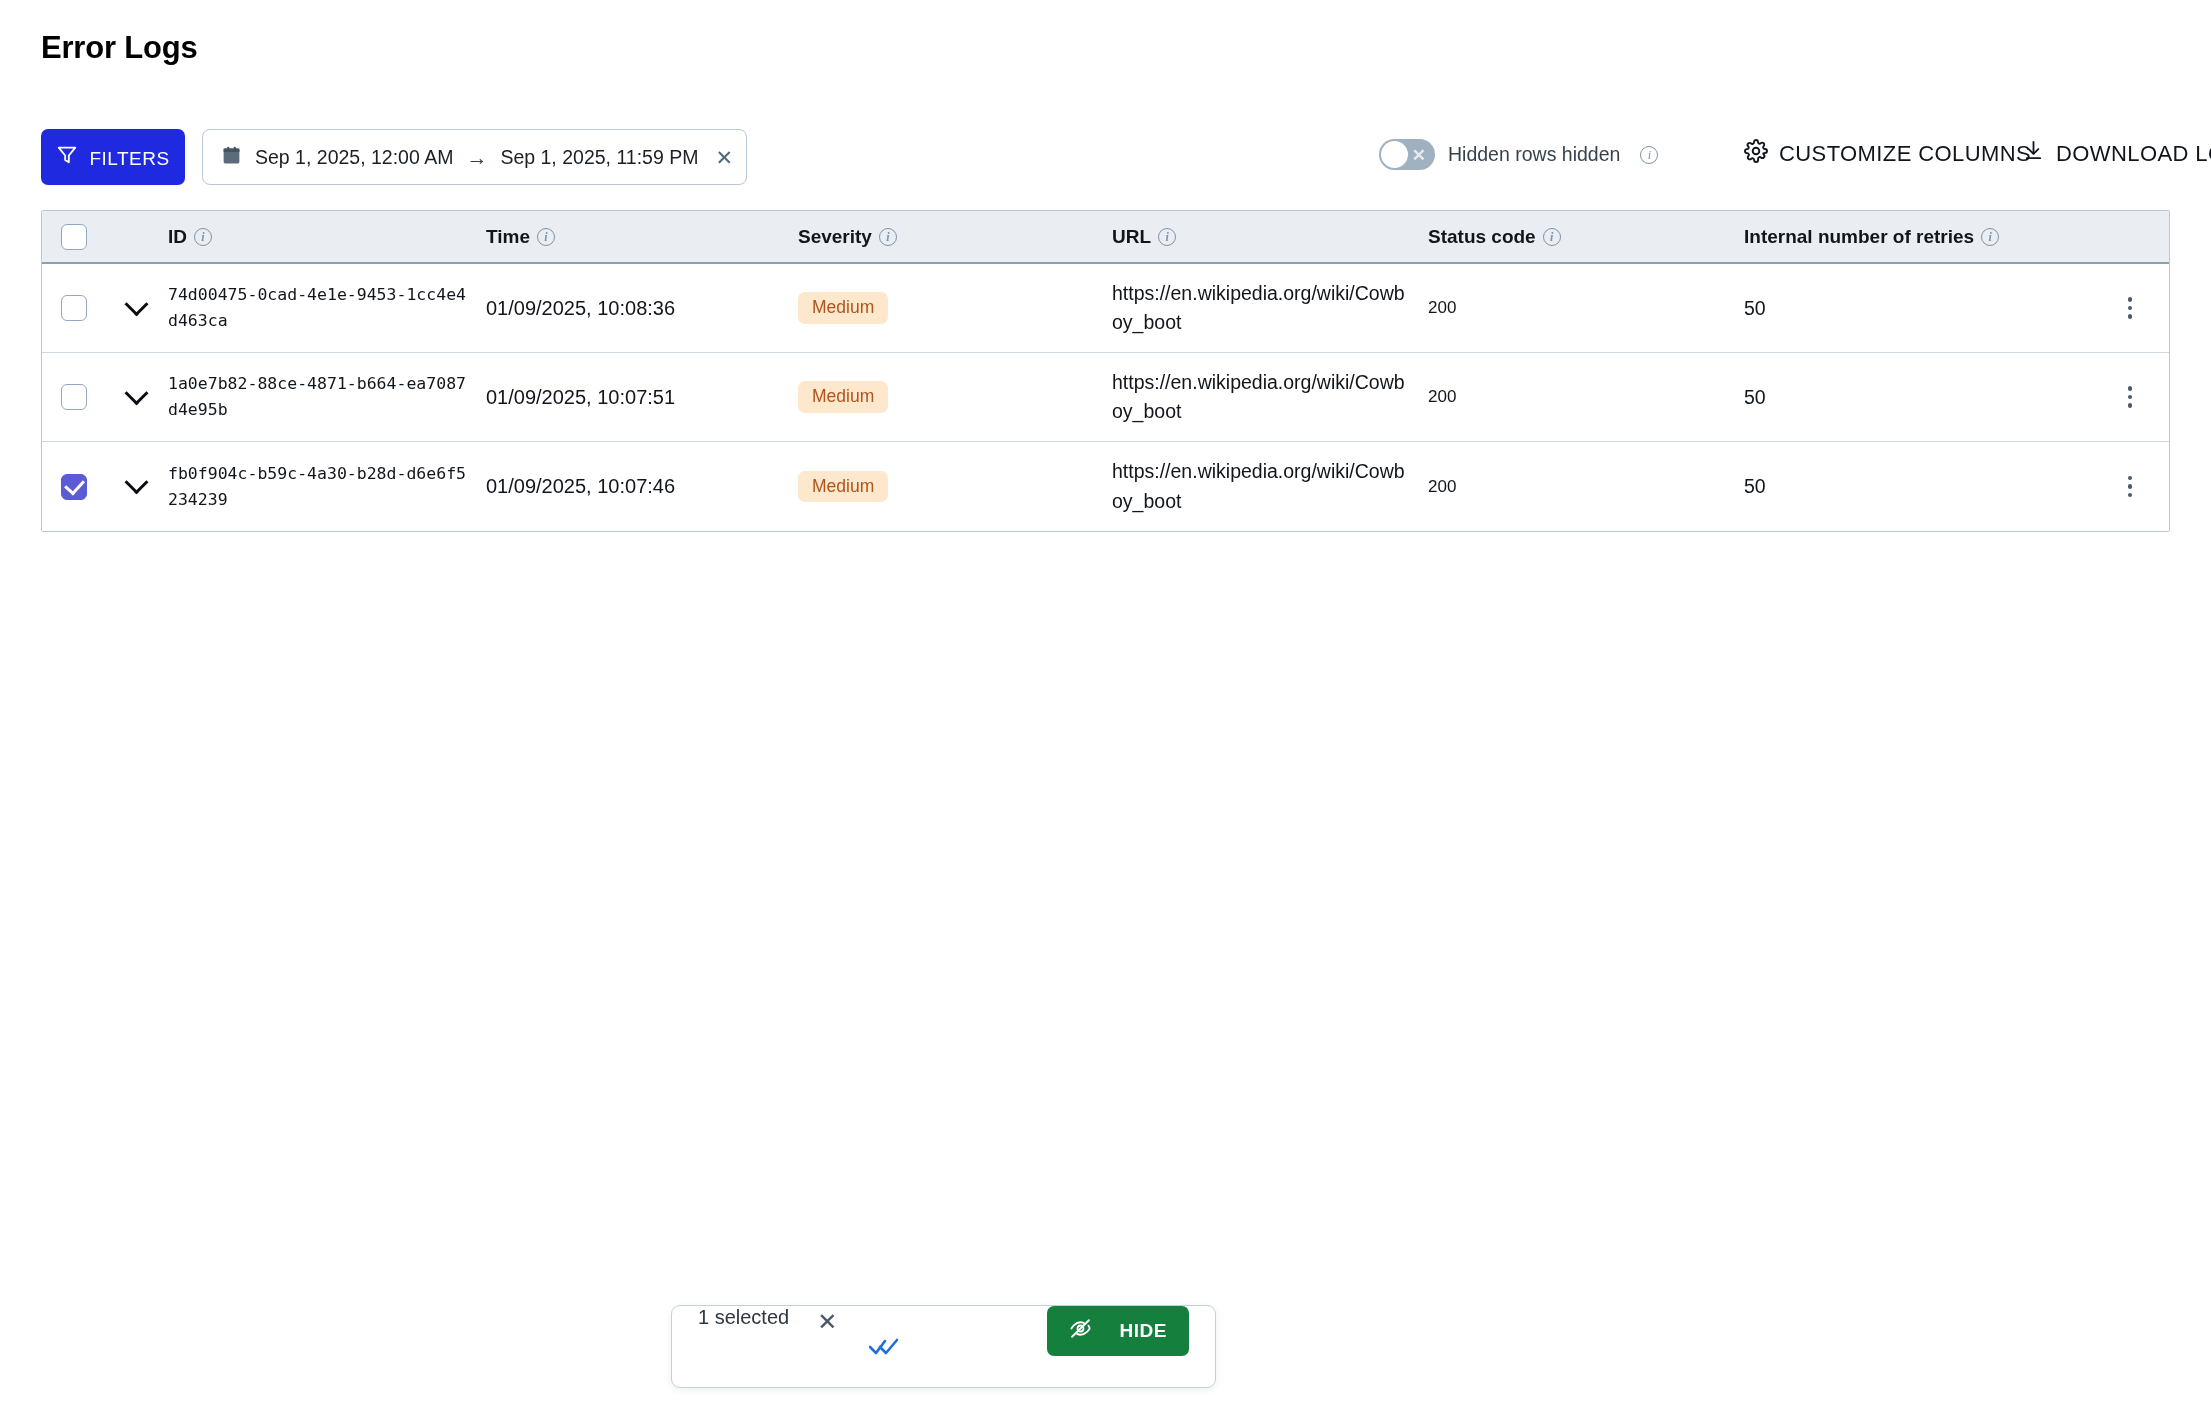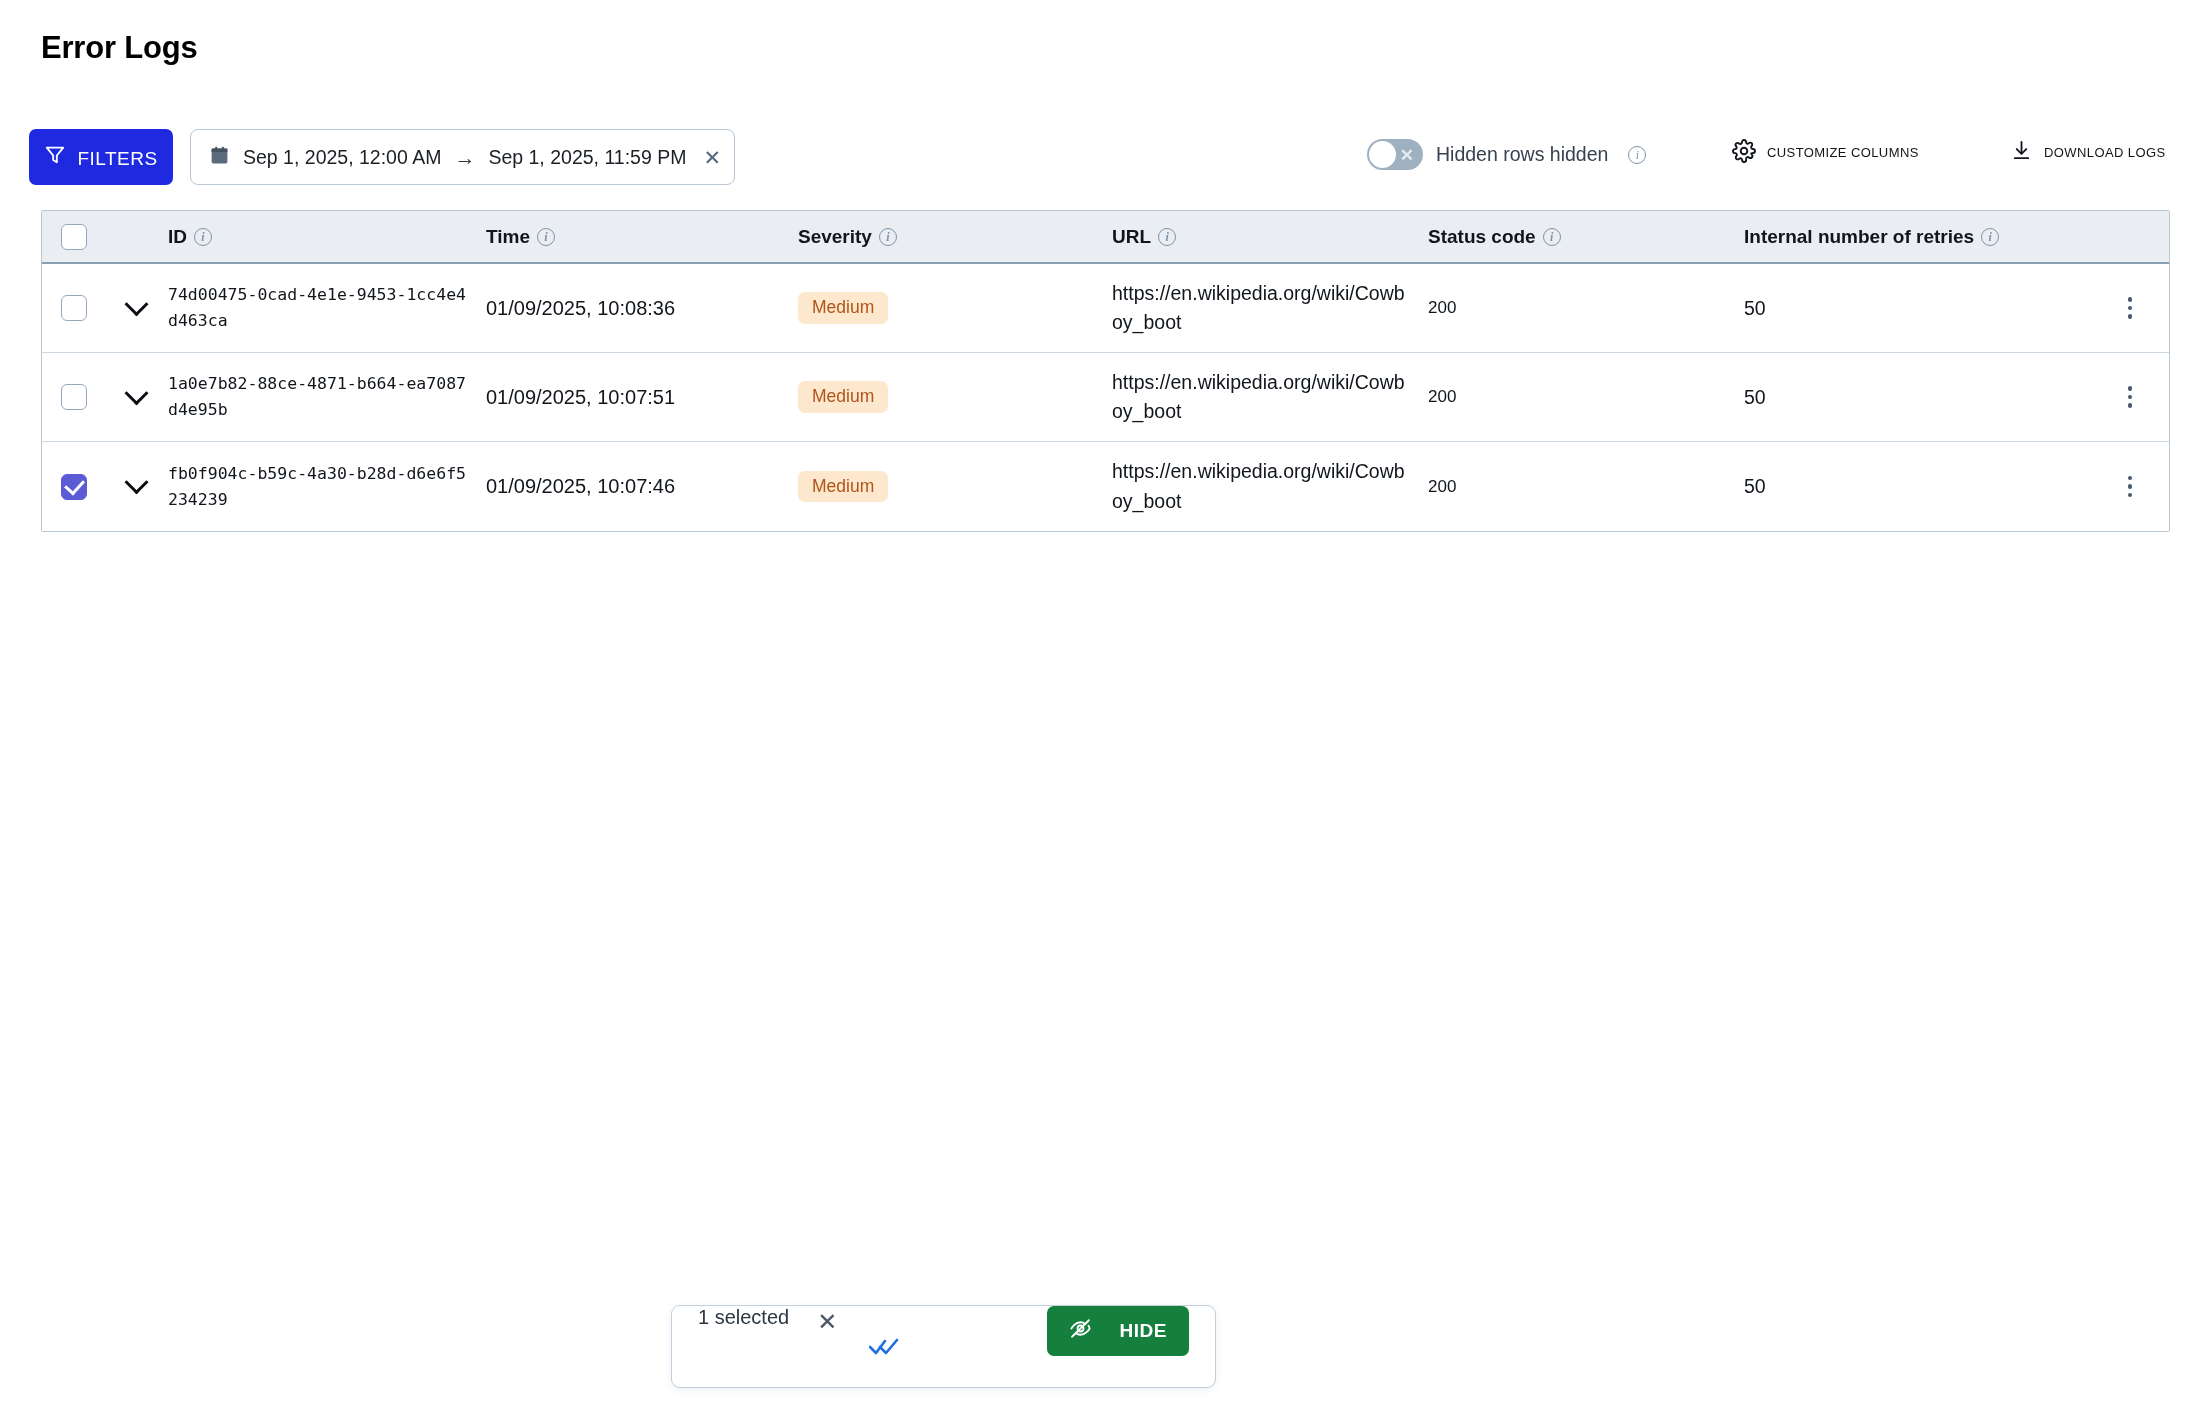--- a/index.html
+++ b/index.html
@@ -19,21 +19,21 @@
     left: 41px; top: 30px;
     font-size: 31px;
     font-weight: bold;
     letter-spacing: -0.2px;
     color: #000000;
   }
 
   
   .toolbar {
     position: absolute;
-    left: 29px; top: 129px;
+    left: 41px; top: 129px;
     width: 2129px; height: 56px;
   }
   .filters-btn {
     position: absolute; left: 0; top: 0;
     width: 144px; height: 56px;
     background: #1f2ae0;
     border: none; border-radius: 7px;
     color: #ffffff;
     display: flex; align-items: center; justify-content: center;
     gap: 11px;
@@ -96,21 +96,21 @@
     transform: translateY(-50%);
     color: #e3eaf1; font-size: 17px; font-weight: bold; line-height: 1;
   }
   .toggle-label { font-size: 19.5px; color: #37424f; white-space: nowrap; }
 
   .tool-action {
     position: absolute; top: 10px;
     display: flex; align-items: center; gap: 11px;
     cursor: pointer;
     color: #11161c;
-    font-size: 13px; letter-spacing: 0.4px;
+    font-size: 22px; letter-spacing: 0.4px;
     white-space: nowrap;
   }
   .tool-action.customize { left: 1703px; }
   .tool-action.download  { left: 1981px; }
 
   
   .info-ico {
     display: inline-flex; align-items: center; justify-content: center;
     width: 18px; height: 18px; border-radius: 50%;
     border: 1.4px solid #7e93a8;

